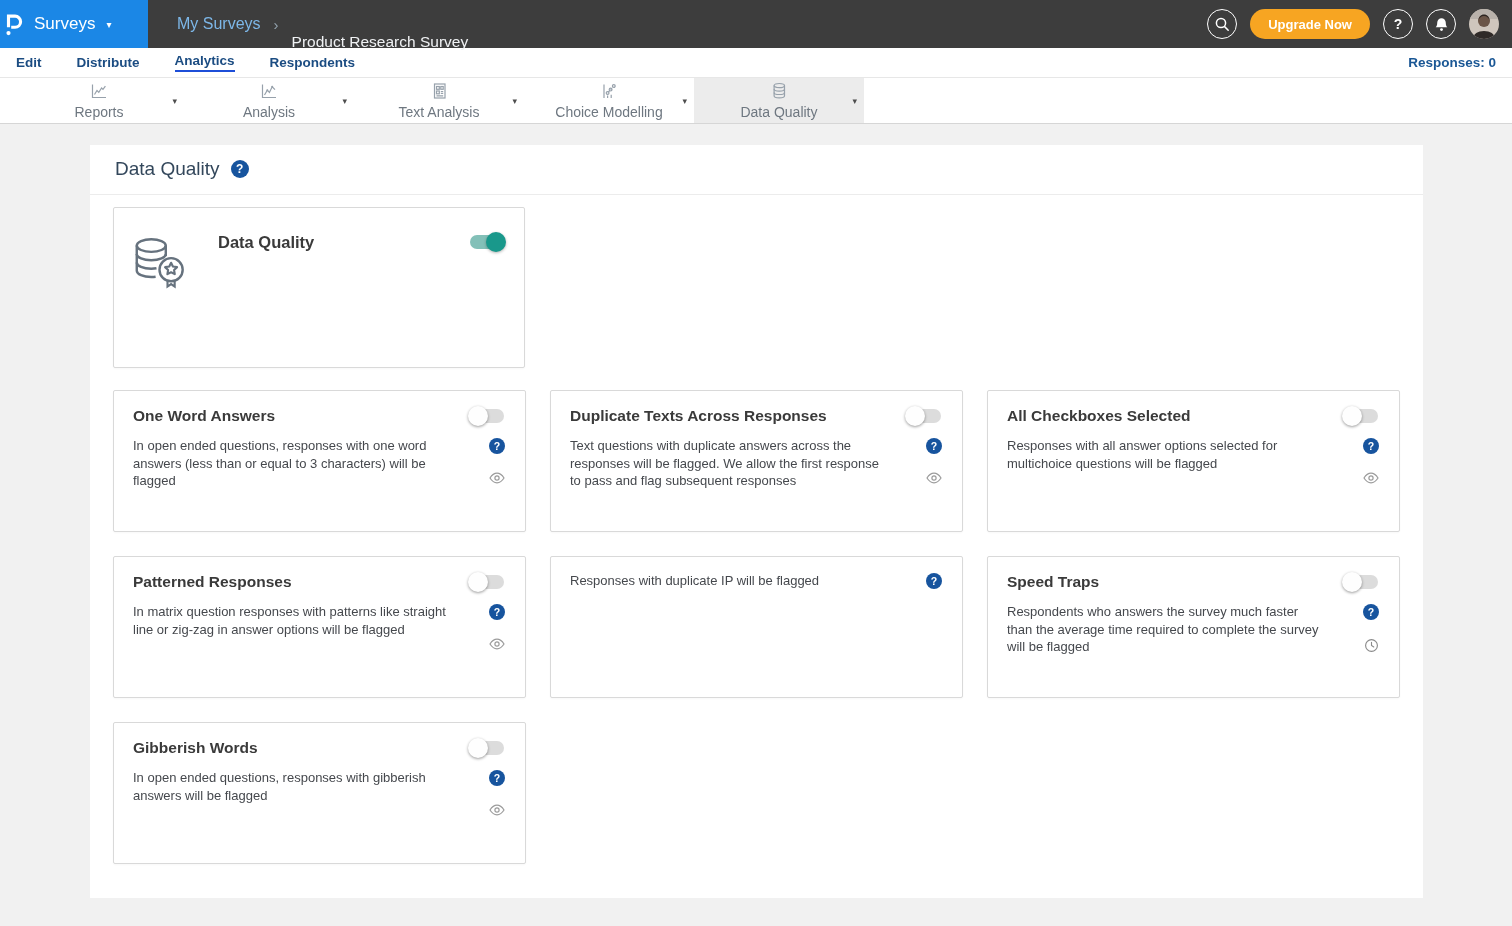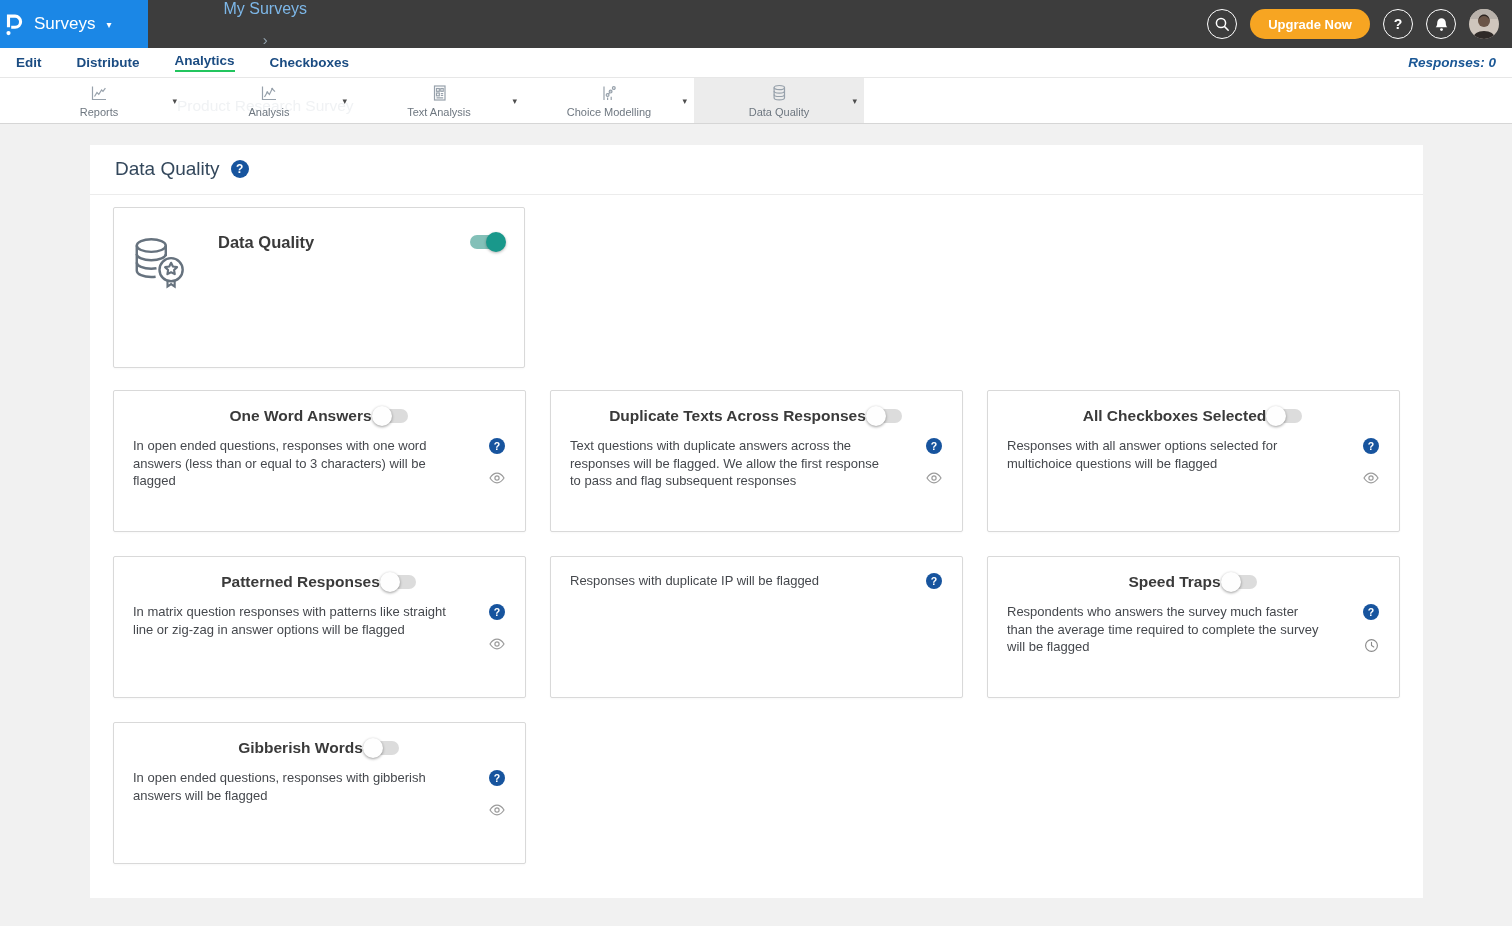--- a/index.html
+++ b/index.html
@@ -3,61 +3,61 @@
 <meta charset="utf-8">
 <style>
   * { margin:0; padding:0; box-sizing:border-box; }
   html,body { width:1512px; height:926px; background:#f1f1f1; font-family:"Liberation Sans", sans-serif; overflow:hidden; }
 
   
   .topbar { height:48px; background:#3d3d3d; display:flex; align-items:stretch; }
   .logo-block { width:148px; background:#1b87e6; display:flex; align-items:center; padding-left:2px; gap:9px; cursor:pointer; flex:none; }
   .logo-block .app-label { color:#fff; font-size:17px; }
   .logo-block .caret { color:#fff; font-size:10px; margin-left:2px; }
-  .breadcrumb { display:flex; align-items:center; gap:13px; margin-left:29px;flex-direction:column; }
+  .breadcrumb { display:flex; align-items:center; gap:13px; margin-left:29px; }
   .crumb-parent { color:#7db7e8; font-size:16px; text-decoration:none; cursor:pointer; }
   .crumb-sep { color:#93a3ae; font-size:15px; }
   .crumb-current { color:#f0f2f4; font-size:15.5px;margin-top:36px; }
   .topbar-right { margin-left:auto; display:flex; align-items:center; gap:13px; padding-right:13px; }
   .icon-circle { width:30px; height:30px; border:1.4px solid #fff; border-radius:50%; display:flex; align-items:center; justify-content:center; background:transparent; cursor:pointer; color:#fff; font-size:14px; font-weight:700; }
   .upgrade-btn { height:30px; border:none; border-radius:15px; background:#f7a522; color:#fff; font-weight:700; font-size:13px; padding:0 18px; cursor:pointer; font-family:inherit; }
   .avatar { width:30px; height:30px; border-radius:50%; overflow:hidden; cursor:pointer; flex:none; }
 
   
   .subnav { height:30px; background:#fff; display:flex; align-items:center; padding:0 16px; gap:35px; border-bottom:1px solid #e7e7e7; }
   .subnav a { color:#1b4c82; font-size:13.5px; font-weight:700; text-decoration:none; cursor:pointer; }
-  .subnav a.active { border-bottom:2px solid #22c55e; padding-bottom:2px; }
-  .responses { margin-left:auto; color:#1a5795; font-size:13.5px; font-weight:700;font-style:italic; }
+  .subnav a.active { border-bottom:2px solid #1d4ed8; padding-bottom:2px; }
+  .responses { margin-left:auto; color:#1a5795; font-size:13.5px; font-weight:700; }
 
   
   .tabstrip { height:46px; background:#fff; border-bottom:1px solid #d6d6d6; display:flex; padding-left:14px; }
   .tab { width:170px; position:relative; display:flex; flex-direction:column; align-items:center; justify-content:center; gap:3px; cursor:pointer; }
   .tab.active { background:#ececec; }
-  .tab-label { font-size:11px; color:#6e7780; }
+  .tab-label { font-size:14px; color:#6e7780; }
   .tab-caret { position:absolute; right:7px; top:50%; transform:translateY(-50%); color:#4d4d4d; font-size:9px; }
   .tab svg { stroke:#97a1ab; fill:none; stroke-width:1.2; }
 
   
   .main { padding:21px 89px 29px 90px; }
   .panel { background:#fff; min-height:752px; }
   .panel-header { display:flex; align-items:center; gap:11px; padding:13px 25px 14px; border-bottom:1px solid #ececec; }
   .panel-title { font-size:19px; color:#33475b; font-weight:400; }
   .help-badge { width:18px; height:18px; border-radius:50%; background:#17549e; color:#fff; font-size:12px; font-weight:700; display:flex; align-items:center; justify-content:center; cursor:pointer; flex:none; }
   .help-badge.small { width:16px; height:16px; font-size:10.5px; }
 
   .feature-card { margin:12px 23px 22px; width:412px; min-height:161px; border:1px solid #d9d9d9; border-radius:2px; padding:16px 18px 16px 16px; display:flex; background:#fff; box-shadow:0 1px 2px rgba(0,0,0,.03); }
   .feature-icon-wrap { width:76px; padding-top:10px; flex:none; }
   .feature-content { flex:1; padding-left:12px; }
   .feature-title-row { display:flex; justify-content:space-between; align-items:center; margin:8px 0 11px; }
   .feature-title { font-size:16.5px; font-weight:700; color:#3a3a3a; }
   .feature-desc { font-size:13px; color:#45484d; line-height:17.5px; max-width:290px; }
 
   .cards-grid { display:grid; grid-template-columns:repeat(3,1fr); gap:24px; padding:0 23px 34px; align-items:start; }
   .card { background:#fff; border:1px solid #d9d9d9; border-radius:2px; padding:15px 19px; min-height:142px; box-shadow:0 1px 2px rgba(0,0,0,.03); }
-  .card-title-row { display:flex; justify-content:center; align-items:center; margin-bottom:11px; }
+  .card-title-row { display:flex; justify-content:space-between; align-items:center; margin-bottom:11px; }
   .card-title { font-size:15.5px; font-weight:700; color:#3a3a3a; }
   .card-body { display:flex;gap:28px; }
   .card-desc { flex:1; font-size:13px; color:#45484d; line-height:17.5px; padding-right:13px; }
   .icon-col { width:18px; display:flex; flex-direction:column; align-items:center; gap:18px; padding-top:1px; flex:none; }
 
   
   .toggle { position:relative; width:38px; height:20px; flex:none; cursor:pointer; }
   .toggle .track { position:absolute; left:2px; right:2px; top:3px; height:14px; border-radius:7px; background:#dcdcdc; }
   .toggle .knob { position:absolute; top:0; left:0; width:20px; height:20px; border-radius:50%; background:#fefefe; box-shadow:0 1px 3px rgba(0,0,0,.4); }
   .toggle.on .track { background:#83c0b8; }
@@ -114,21 +114,21 @@
         <path d="M4 30 c0-5.2 5-8 11-8 s11 2.8 11 8Z" fill="#2f2a28"></path>
       </svg>
     </div>
   </div>
 </div>
 
 <div class="subnav">
   <a>Edit</a>
   <a>Distribute</a>
   <a class="active">Analytics</a>
-  <a>Checkboxes</a>
+  <a>Respondents</a>
   <span class="responses">Responses: 0</span>
 </div>
 
 <div class="tabstrip">
   <div class="tab">
     <span style="display:flex;">
       <svg width="22" height="20" viewBox="0 0 20 20">
         <path d="M3.5 3.5 V16.5 H17"></path>
         <polyline points="5.5,13.5 8,9.5 9.8,11.3 12.6,7 14,8.4 16.4,5.2"></polyline>
       </svg>

